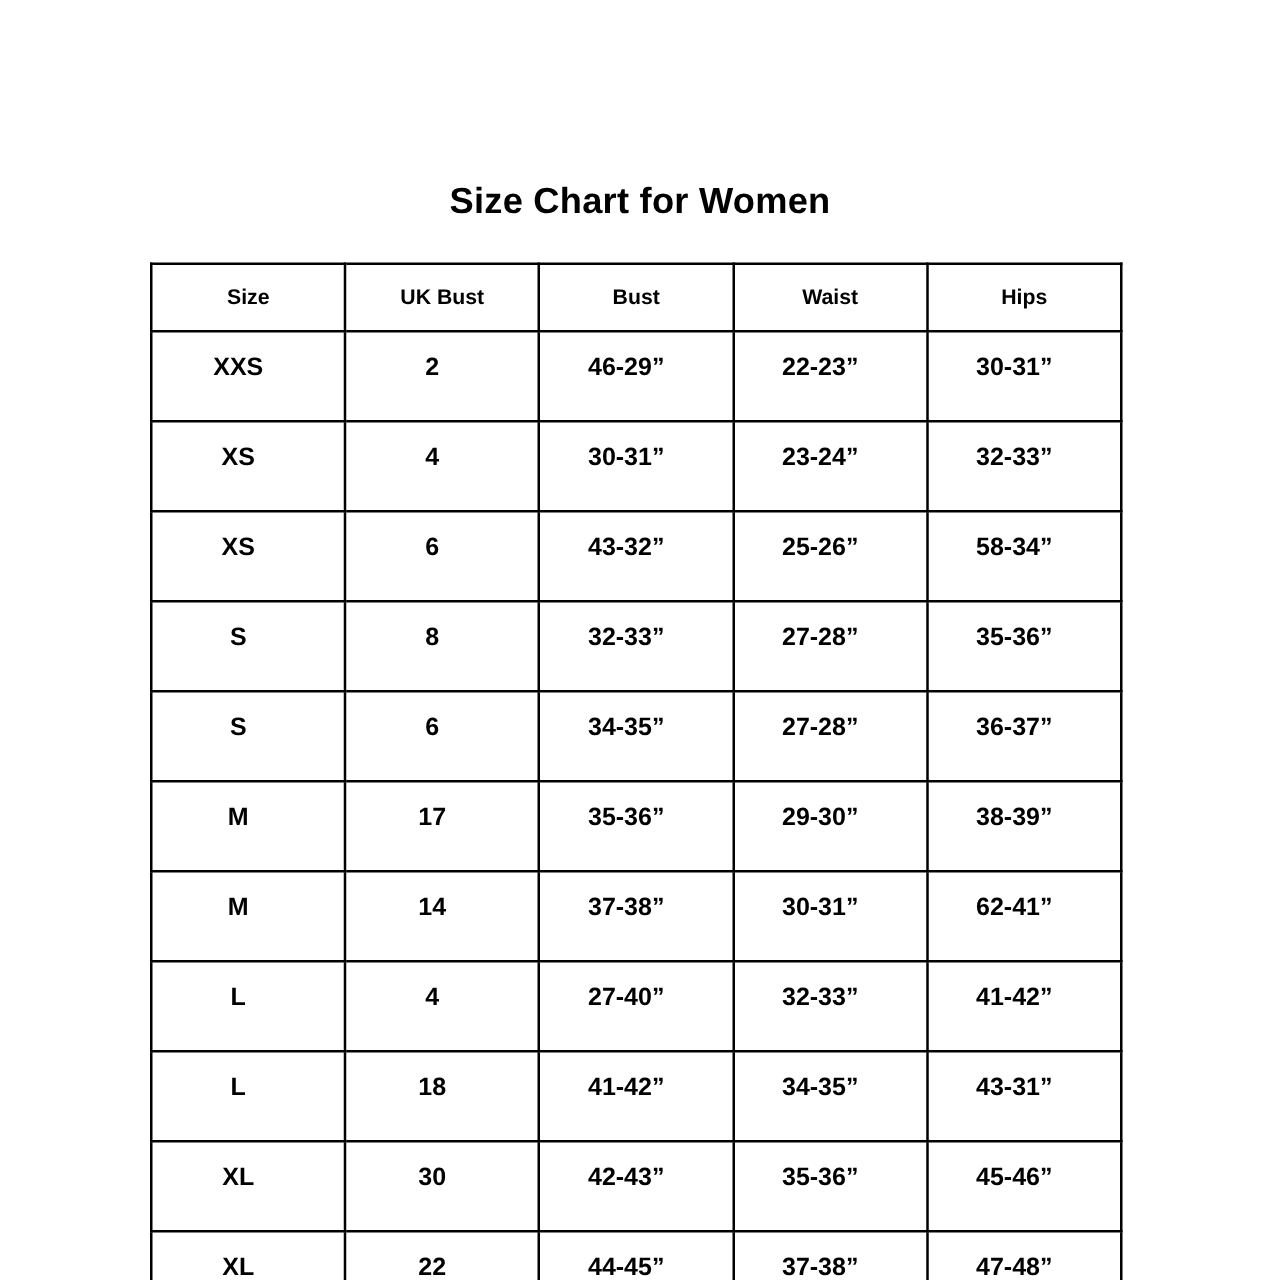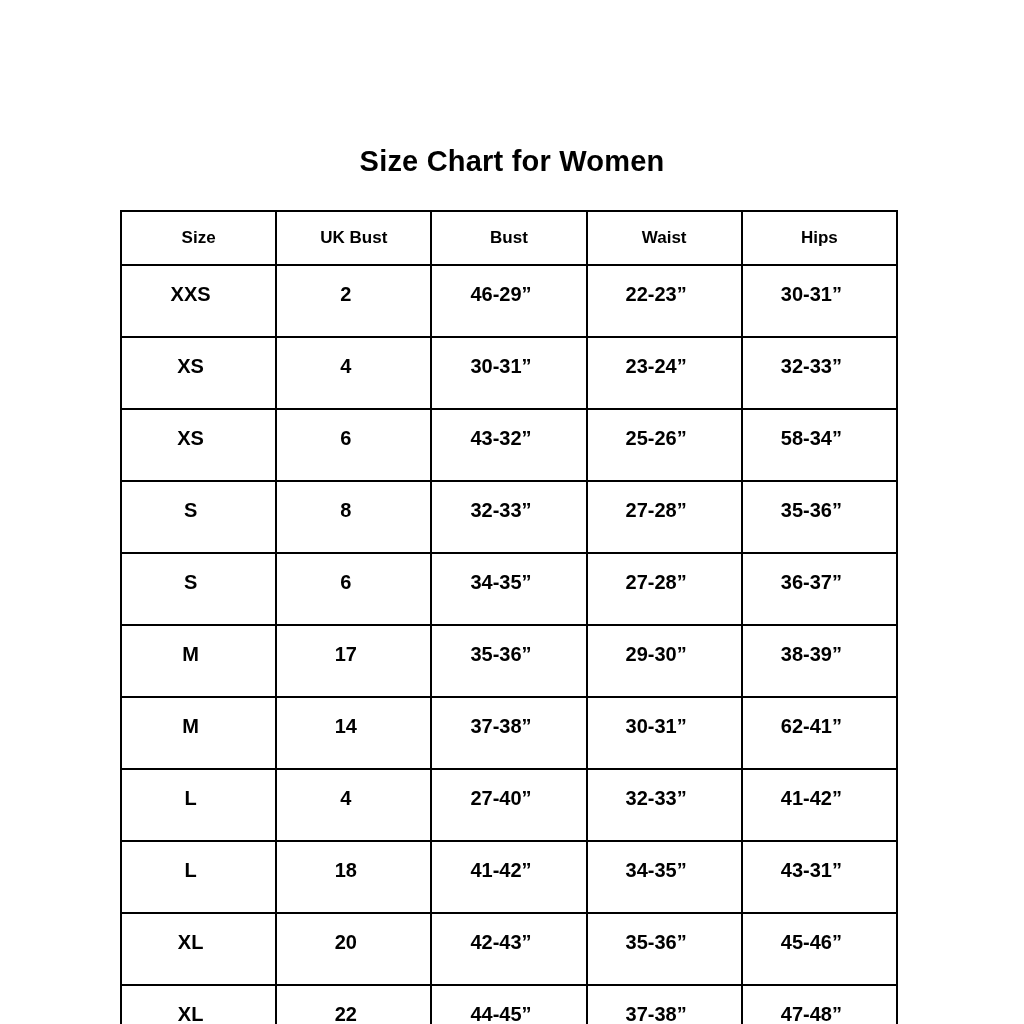--- a/index.html
+++ b/index.html
@@ -137,21 +137,21 @@
         </tr>
         <tr>
           <td>L</td>
           <td>18</td>
           <td>41-42”</td>
           <td>34-35”</td>
           <td>43-31”</td>
         </tr>
         <tr>
           <td>XL</td>
-          <td>20</td>
+          <td>30</td>
           <td>42-43”</td>
           <td>35-36”</td>
           <td>45-46”</td>
         </tr>
         <tr>
           <td>XL</td>
           <td>22</td>
           <td>44-45”</td>
           <td>37-38”</td>
           <td>47-48”</td>

